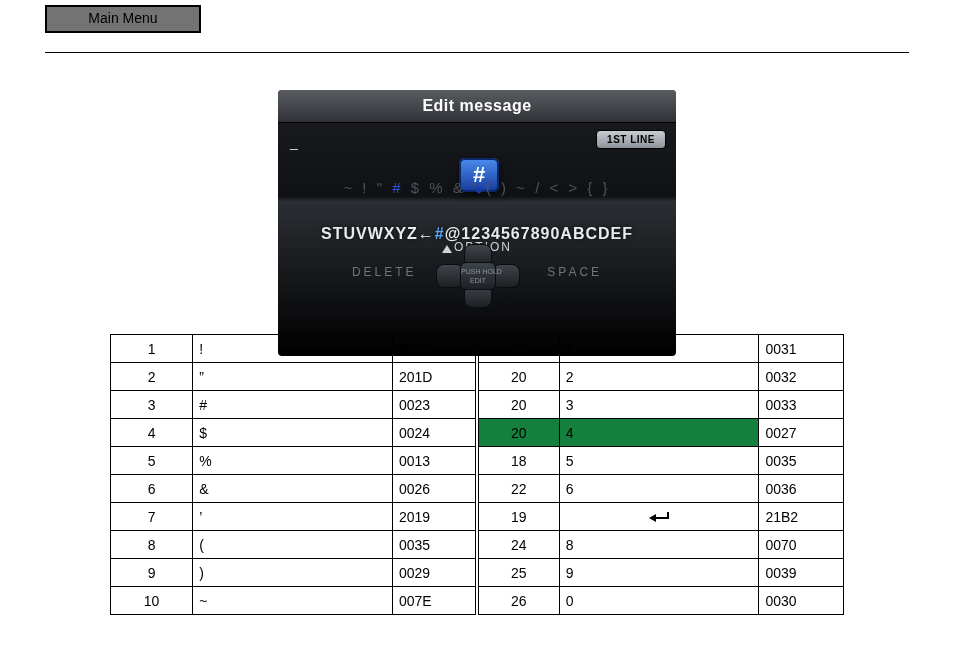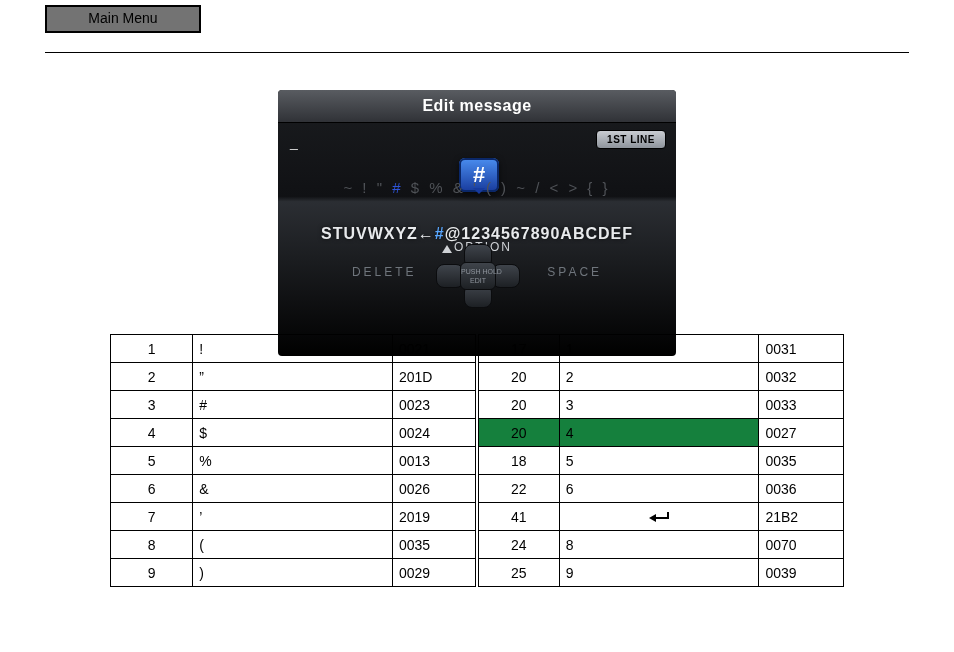--- a/index.html
+++ b/index.html
@@ -312,21 +312,21 @@
           <td>&amp;</td>
           <td>0026</td>
           <td class="center">22</td>
           <td>6</td>
           <td>0036</td>
         </tr>
         <tr>
           <td class="center">7</td>
           <td>’</td>
           <td>2019</td>
-          <td class="center">41</td>
+          <td class="center">19</td>
           <td class="return-arrow center">
             <svg width="22" height="14" viewBox="0 0 22 14">
               <path d="M20 2 V8 H6" fill="none" stroke="#000" stroke-width="2"></path>
               <polygon points="8,4 8,12 1,8" fill="#000"></polygon>
             </svg>
           </td>
           <td>21B2</td>
         </tr>
         <tr>
           <td class="center">8</td>
@@ -337,15 +337,23 @@
           <td>0070</td>
         </tr>
         <tr>
           <td class="center">9</td>
           <td>)</td>
           <td>0029</td>
           <td class="center">25</td>
           <td>9</td>
           <td>0039</td>
         </tr>
+        <tr>
+          <td class="center">10</td>
+          <td>~</td>
+          <td>007E</td>
+          <td class="center">26</td>
+          <td>0</td>
+          <td>0030</td>
+        </tr>
       </tbody>
   </table>
 </div>
 
 </body></html>

